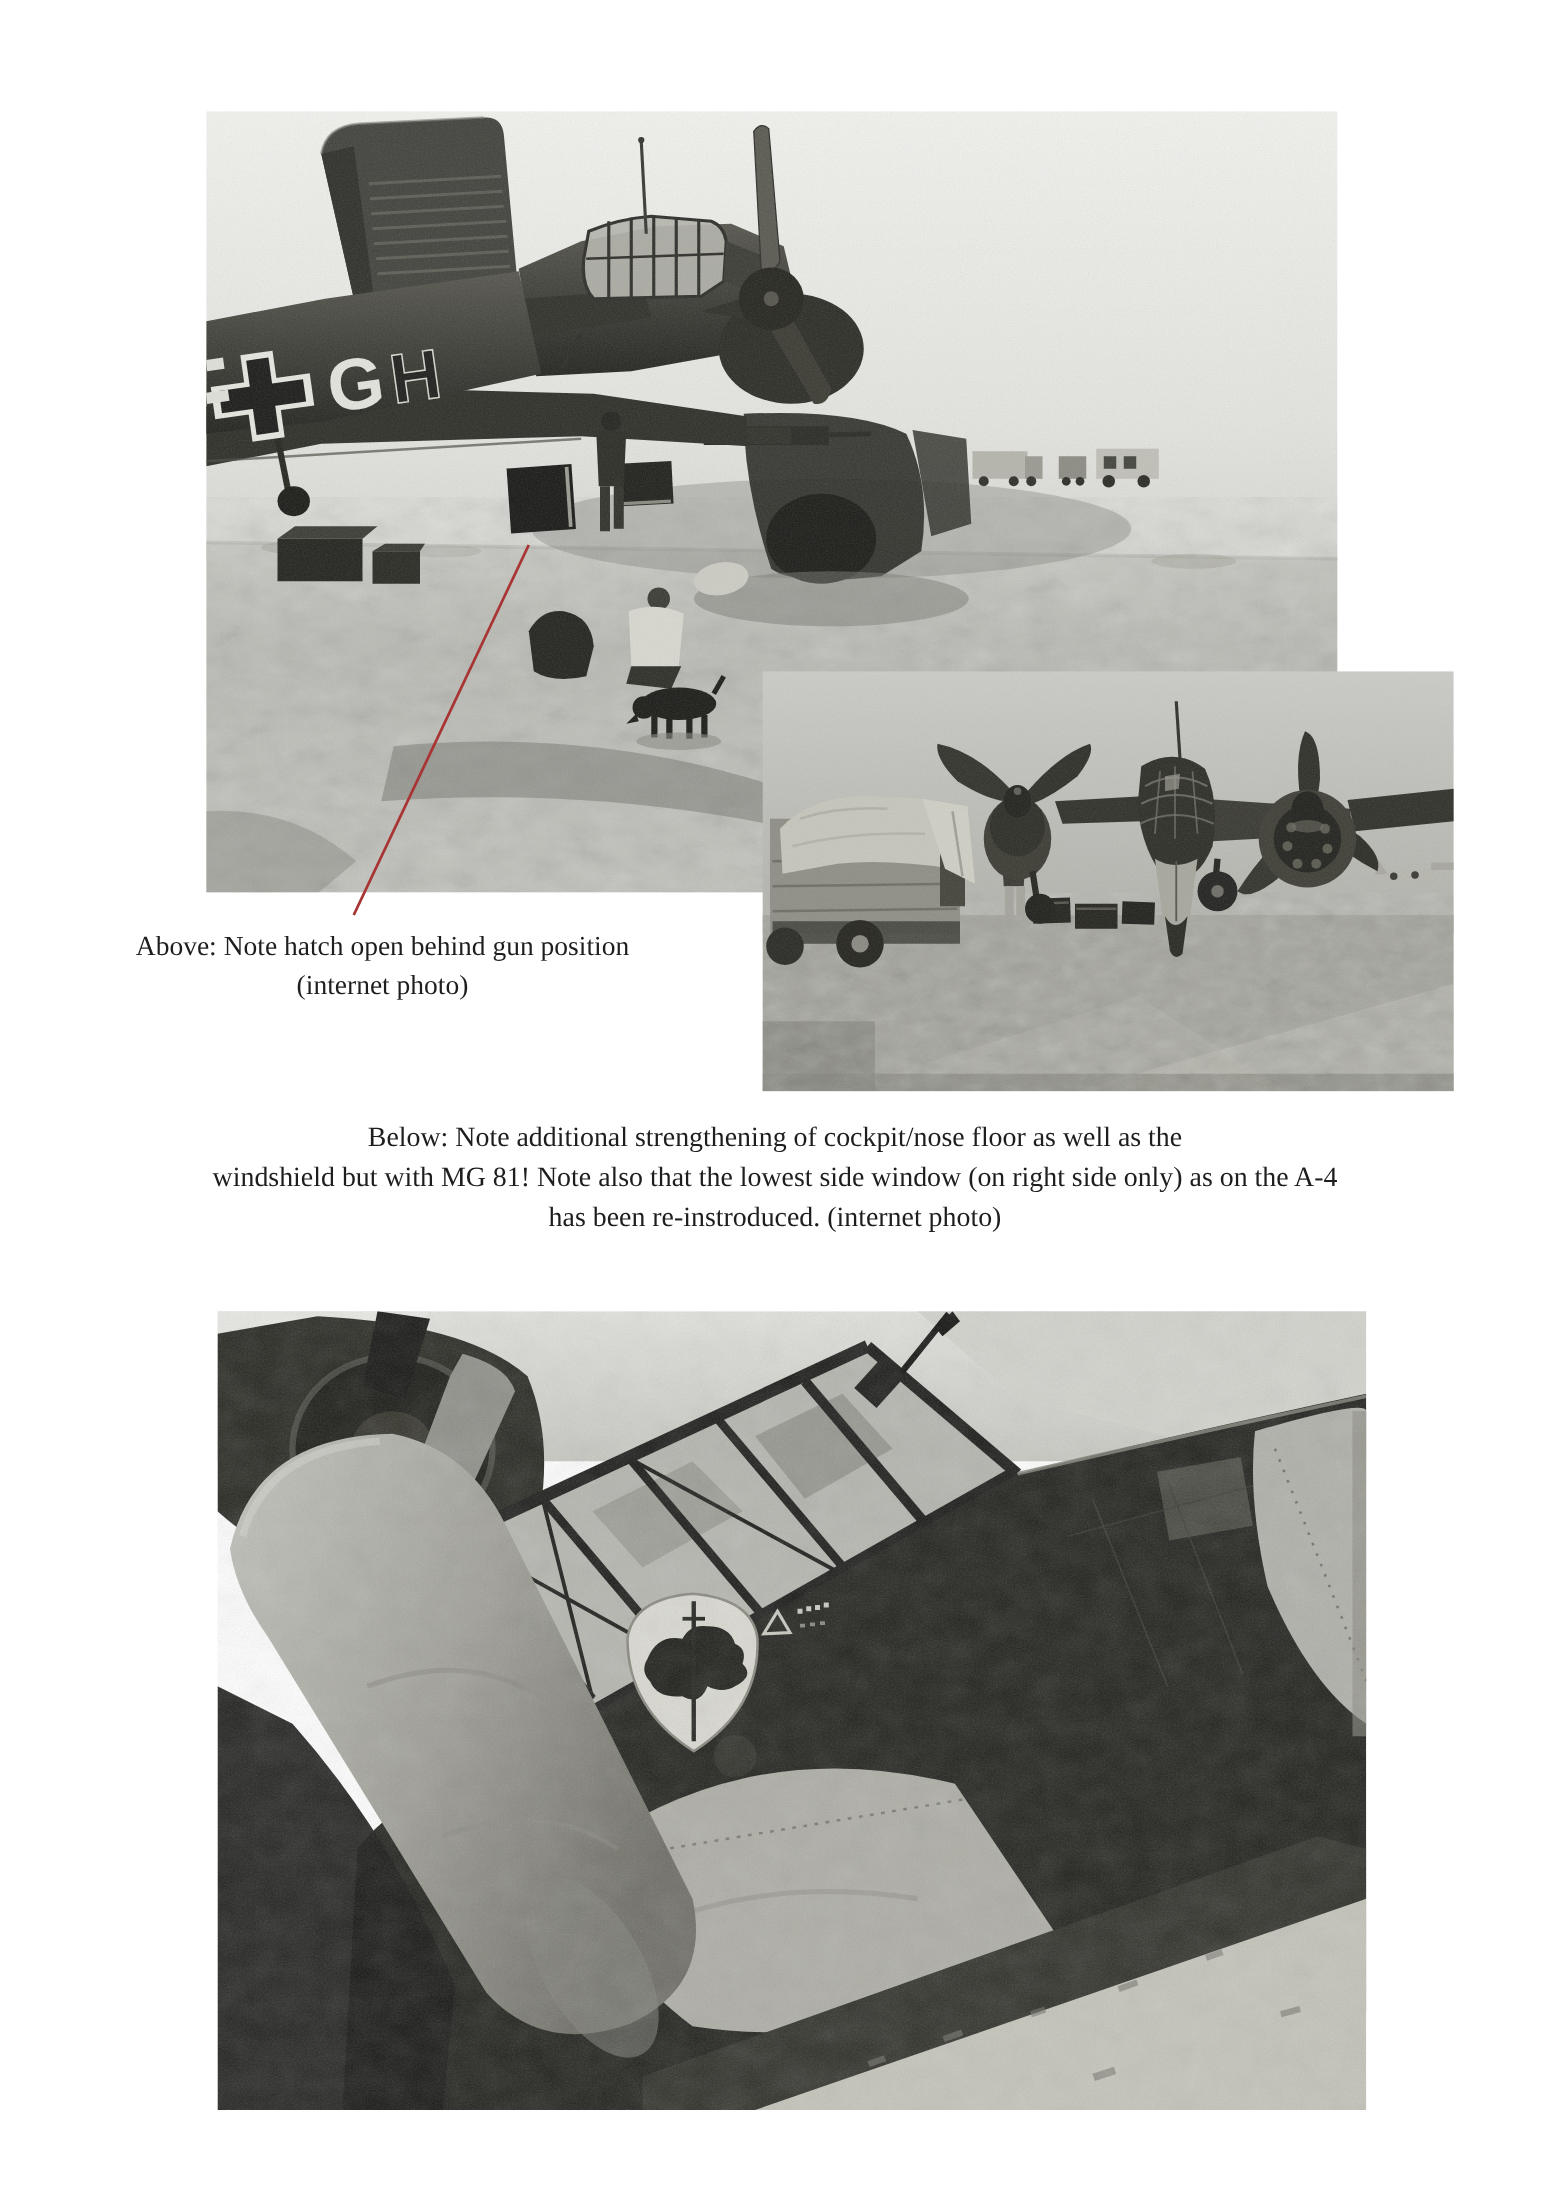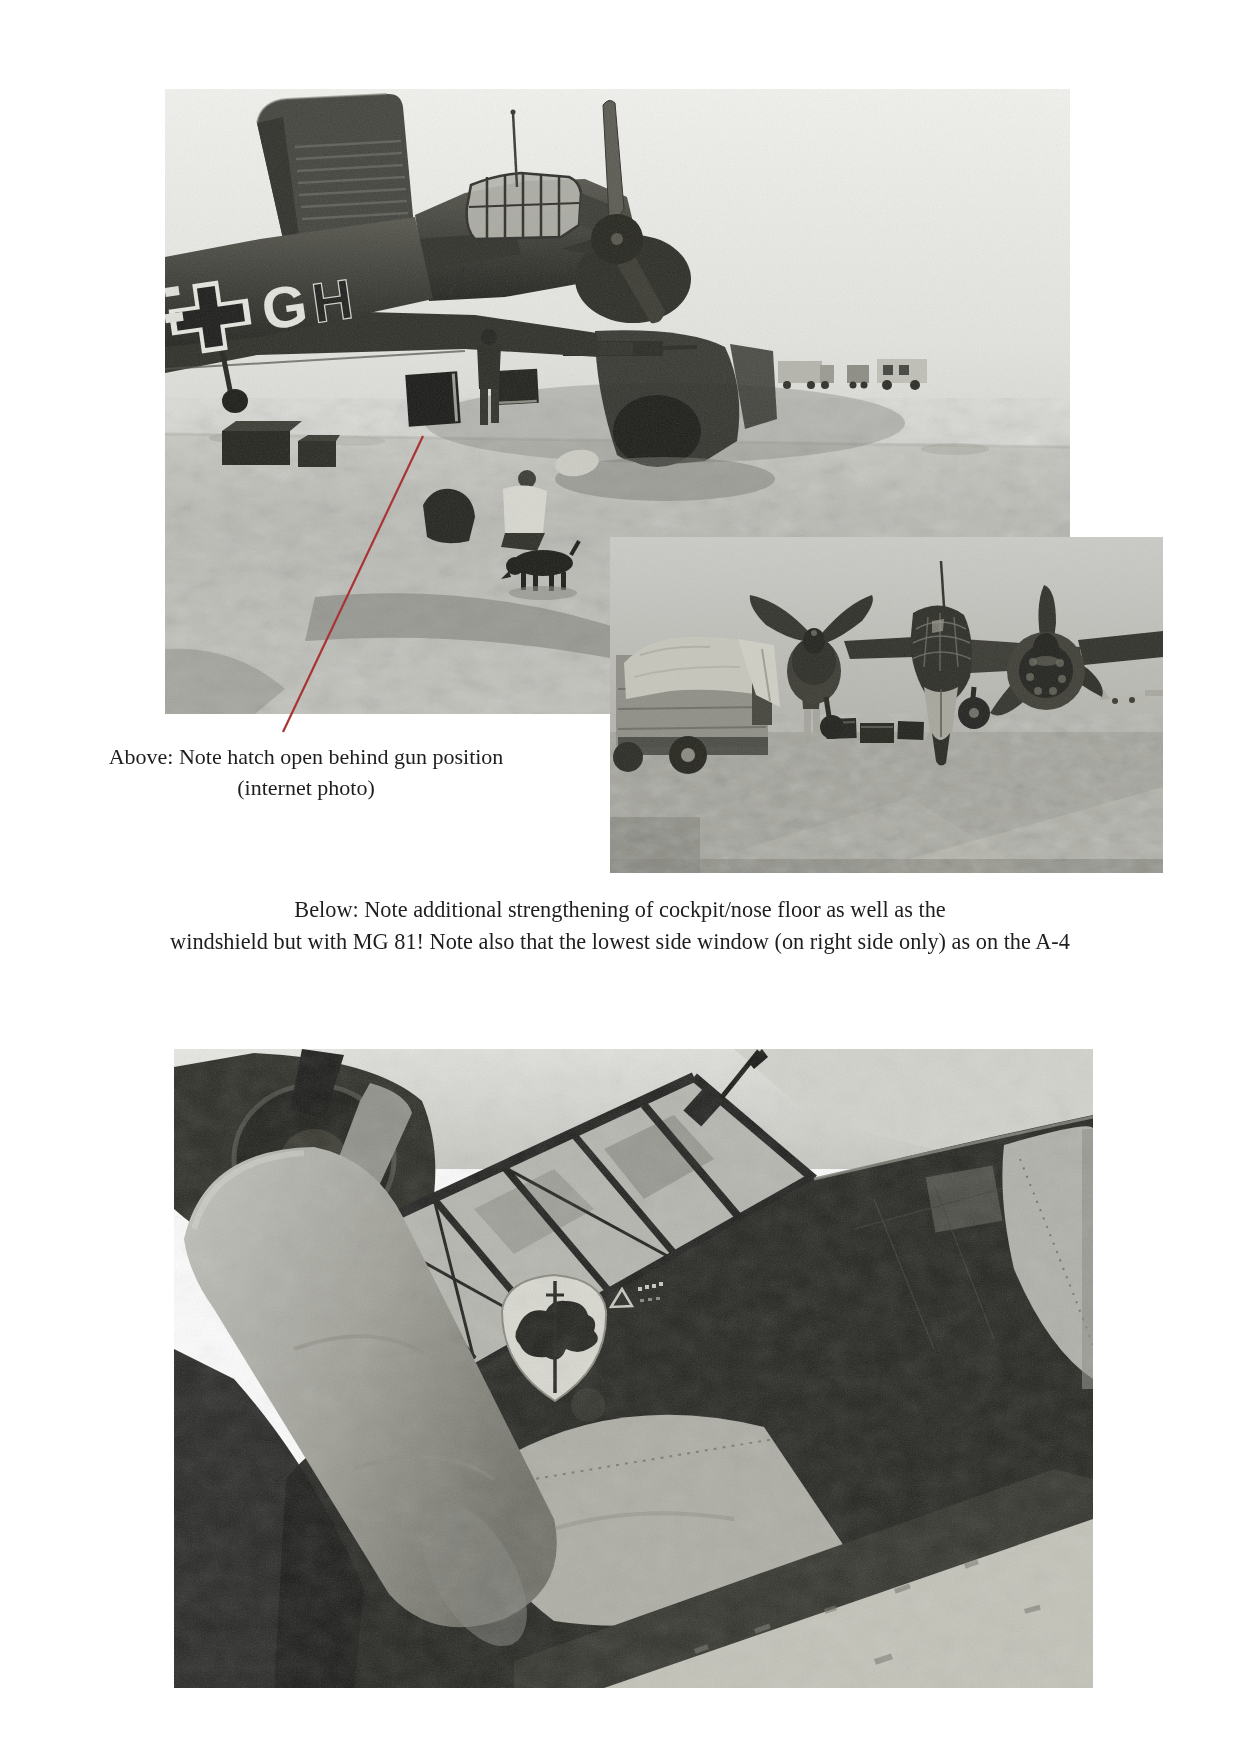--- a/index.html
+++ b/index.html
@@ -350,20 +350,21 @@
   </figure>
 
   <div class="caption-above">
     <div>Above: Note hatch open behind gun position</div>
     <div>(internet photo)</div>
   </div>
 
   <div class="caption-below">
     <div>Below: Note additional strengthening of cockpit/nose floor as well as the</div>
     <div>windshield but with MG 81! Note also that the lowest side window (on right side only) as on the A-4</div>
+    <div>has been re-instroduced. (internet photo)</div>
   </div>
 
   <figure class="photo photo3">
   <svg width="919" height="639" viewBox="0 0 919 639">
     <defs>
       <linearGradient id="p3sky" x1="0" y1="0" x2="0" y2="1">
         <stop offset="0" stop-color="#e2e2de"></stop>
             <stop offset="1" stop-color="#c9c9c3"></stop>
       </linearGradient>
       <linearGradient id="p3cyl" x1="0" y1="0" x2="1" y2="0.55">

